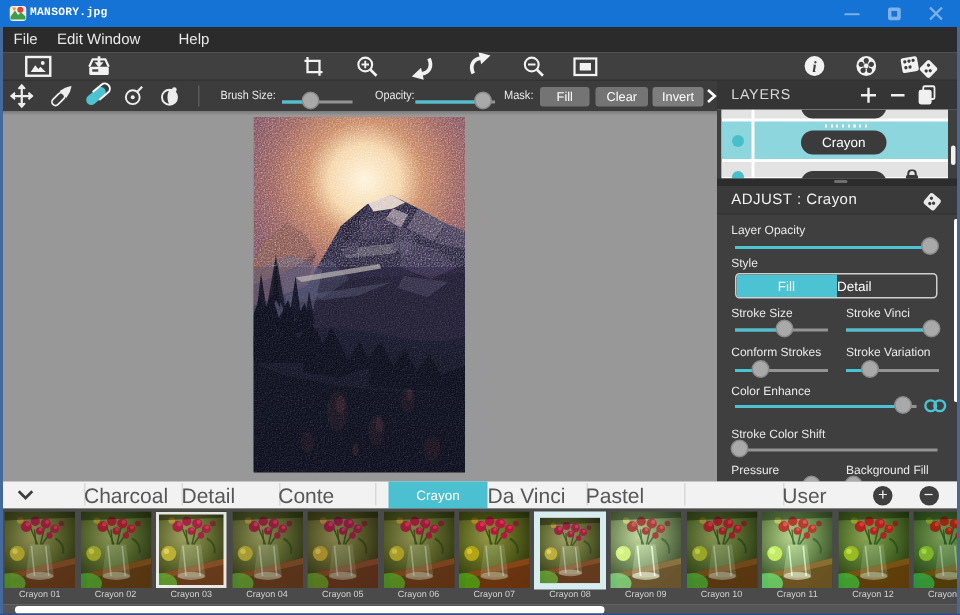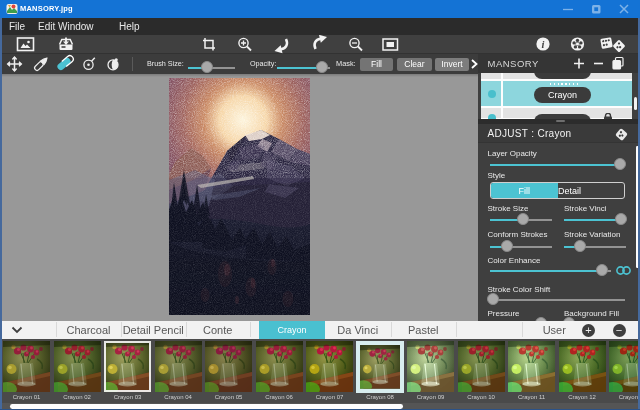--- a/index.html
+++ b/index.html
@@ -1,34 +1,34 @@
 <!DOCTYPE html>
 <html><head>
 <meta charset="utf-8">
 <style>
   * { margin:0; padding:0; box-sizing:border-box; }
   html,body { width:640px; height:410px; overflow:hidden; background:#999;
     font-family:"Liberation Sans", sans-serif; }
   .abs { position:absolute; }
   #stage { position:relative; width:640px; height:410px; }
-  #titlebar { left:0; top:0; width:640px; height:32px; background:#1473d5; }
+  #titlebar { left:0; top:0; width:640px; height:32px; background:#1473d5;font-family:Liberation Mono, monospace; }
   #title-text { left:20px; top:0; height:18px; line-height:18px; color:#fff; font-size:7.5px; font-weight:700; letter-spacing:0.2px;}
   #menubar { left:0; top:18px; width:640px; height:17px; background:#2b2b2b; }
   .menu-item { top:0; height:17px; line-height:17px; color:#e8e8e8; font-size:10px; }
   #toolbar1 { left:0; top:35px; width:640px; height:19px; background:#404040; border-bottom:1px solid #323232;}
   #toolbar2 { left:0; top:54px; width:478px; height:20px; background:#3c3c3c; }
   #layershdr { left:478px; top:54px; width:162px; height:19px; background:#353535; }
   #canvas { left:0; top:74px; width:478px; height:247px; background:#989898; }
   #rpanel { left:478px; top:73px; width:162px; height:248px; background:#3f3f3f; overflow:hidden; }
   .lbl { color:#e9e9e9; font-size:8px; }
   .slider-track { height:2px; background:#939393; }
   .slider-fill { height:2px; background:#4cc3d2; }
   .thumbdot { width:12px; height:12px; border-radius:50%; background:#a9a9a9; border:1px solid #8a8a8a; }
   #tabbar { left:0; top:321px; width:640px; height:17.5px; background:#f2f2f2; }
-  .tab-lbl { top:0; height:17.5px; line-height:18px; font-size:11px; color:#575757; text-align:center; }
+  .tab-lbl { top:0; height:17.5px; line-height:18px; font-size:14px; color:#575757; }
   .tab-sep { top:1px; width:1px; height:15px; background:#d9d9d9; }
   #thumbstrip { left:0; top:338.5px; width:640px; height:64.5px; background:#4a4a4a; }
   .thumb { top:2.5px; width:47px; height:51px; }
   .thumb-cap { top:55.5px; width:47px; text-align:center; color:#d2d2d2; font-size:6px; }
   #hscroll { left:0; top:403px; width:640px; height:7px; background:#555; }
   #hbar { left:10px; top:1.2px; width:393px; height:4.8px; background:#fff; border-radius:2.4px; }
   .mbtn { top:3.5px; height:13px; background:#747474; border-radius:2px; color:#fff; font-size:8.5px;
     line-height:13px; text-align:center; }
   .pill { background:#3b3b3b; border-radius:8px; color:#fff; font-size:9px; text-align:center; }
   #borderL { left:0; top:18px; width:2px; height:392px; background:#45699d; }
@@ -156,21 +156,21 @@
 <div class="abs thumbdot" style="left:316px;top:7px"></div>
 <div class="abs lbl" style="left:336px;top:0;height:20px;line-height:20px;font-size:8px;white-space:nowrap;transform:scaleX(0.92);transform-origin:left center">Mask:</div>
 <div class="abs mbtn" style="left:360px;width:33px">Fill</div>
 <div class="abs mbtn" style="left:397px;width:35px">Clear</div>
 <div class="abs mbtn" style="left:435px;width:34px;background:#7d7d7d">Invert</div>
 <svg class="abs" style="left:469px;top:5px" width="10" height="10" viewBox="0 0 10 10">
  <path d="M3 1 L7.5 5 L3 9" fill="none" stroke="#fff" stroke-width="1.8"></path>
 </svg>
 </div>
 <div class="abs" id="layershdr">
-<div class="abs" style="left:9.5px;top:0;height:19px;line-height:19px;color:#d8d8d8;font-size:9.5px;letter-spacing:0.5px">MANSORY</div>
+<div class="abs" style="left:9.5px;top:0;height:19px;line-height:19px;color:#d8d8d8;font-size:9.5px;letter-spacing:0.5px">LAYERS</div>
 <svg class="abs" style="left:92px;top:0" width="70" height="19" viewBox="0 0 70 19">
  <g stroke="#f0f0f0" stroke-width="1.6" fill="none">
   <path d="M9 4.5 L9 14.5 M4 9.5 L14 9.5"></path>
   <path d="M24 9.5 L33 9.5"></path>
   <g stroke-width="1.2">
    <rect x="45.5" y="3.5" width="7.5" height="8.5" rx="1"></rect>
    <rect x="43" y="6.5" width="7.5" height="8.5" rx="1" fill="#f0f0f0"></rect>
   </g>
  </g>
 </svg>

